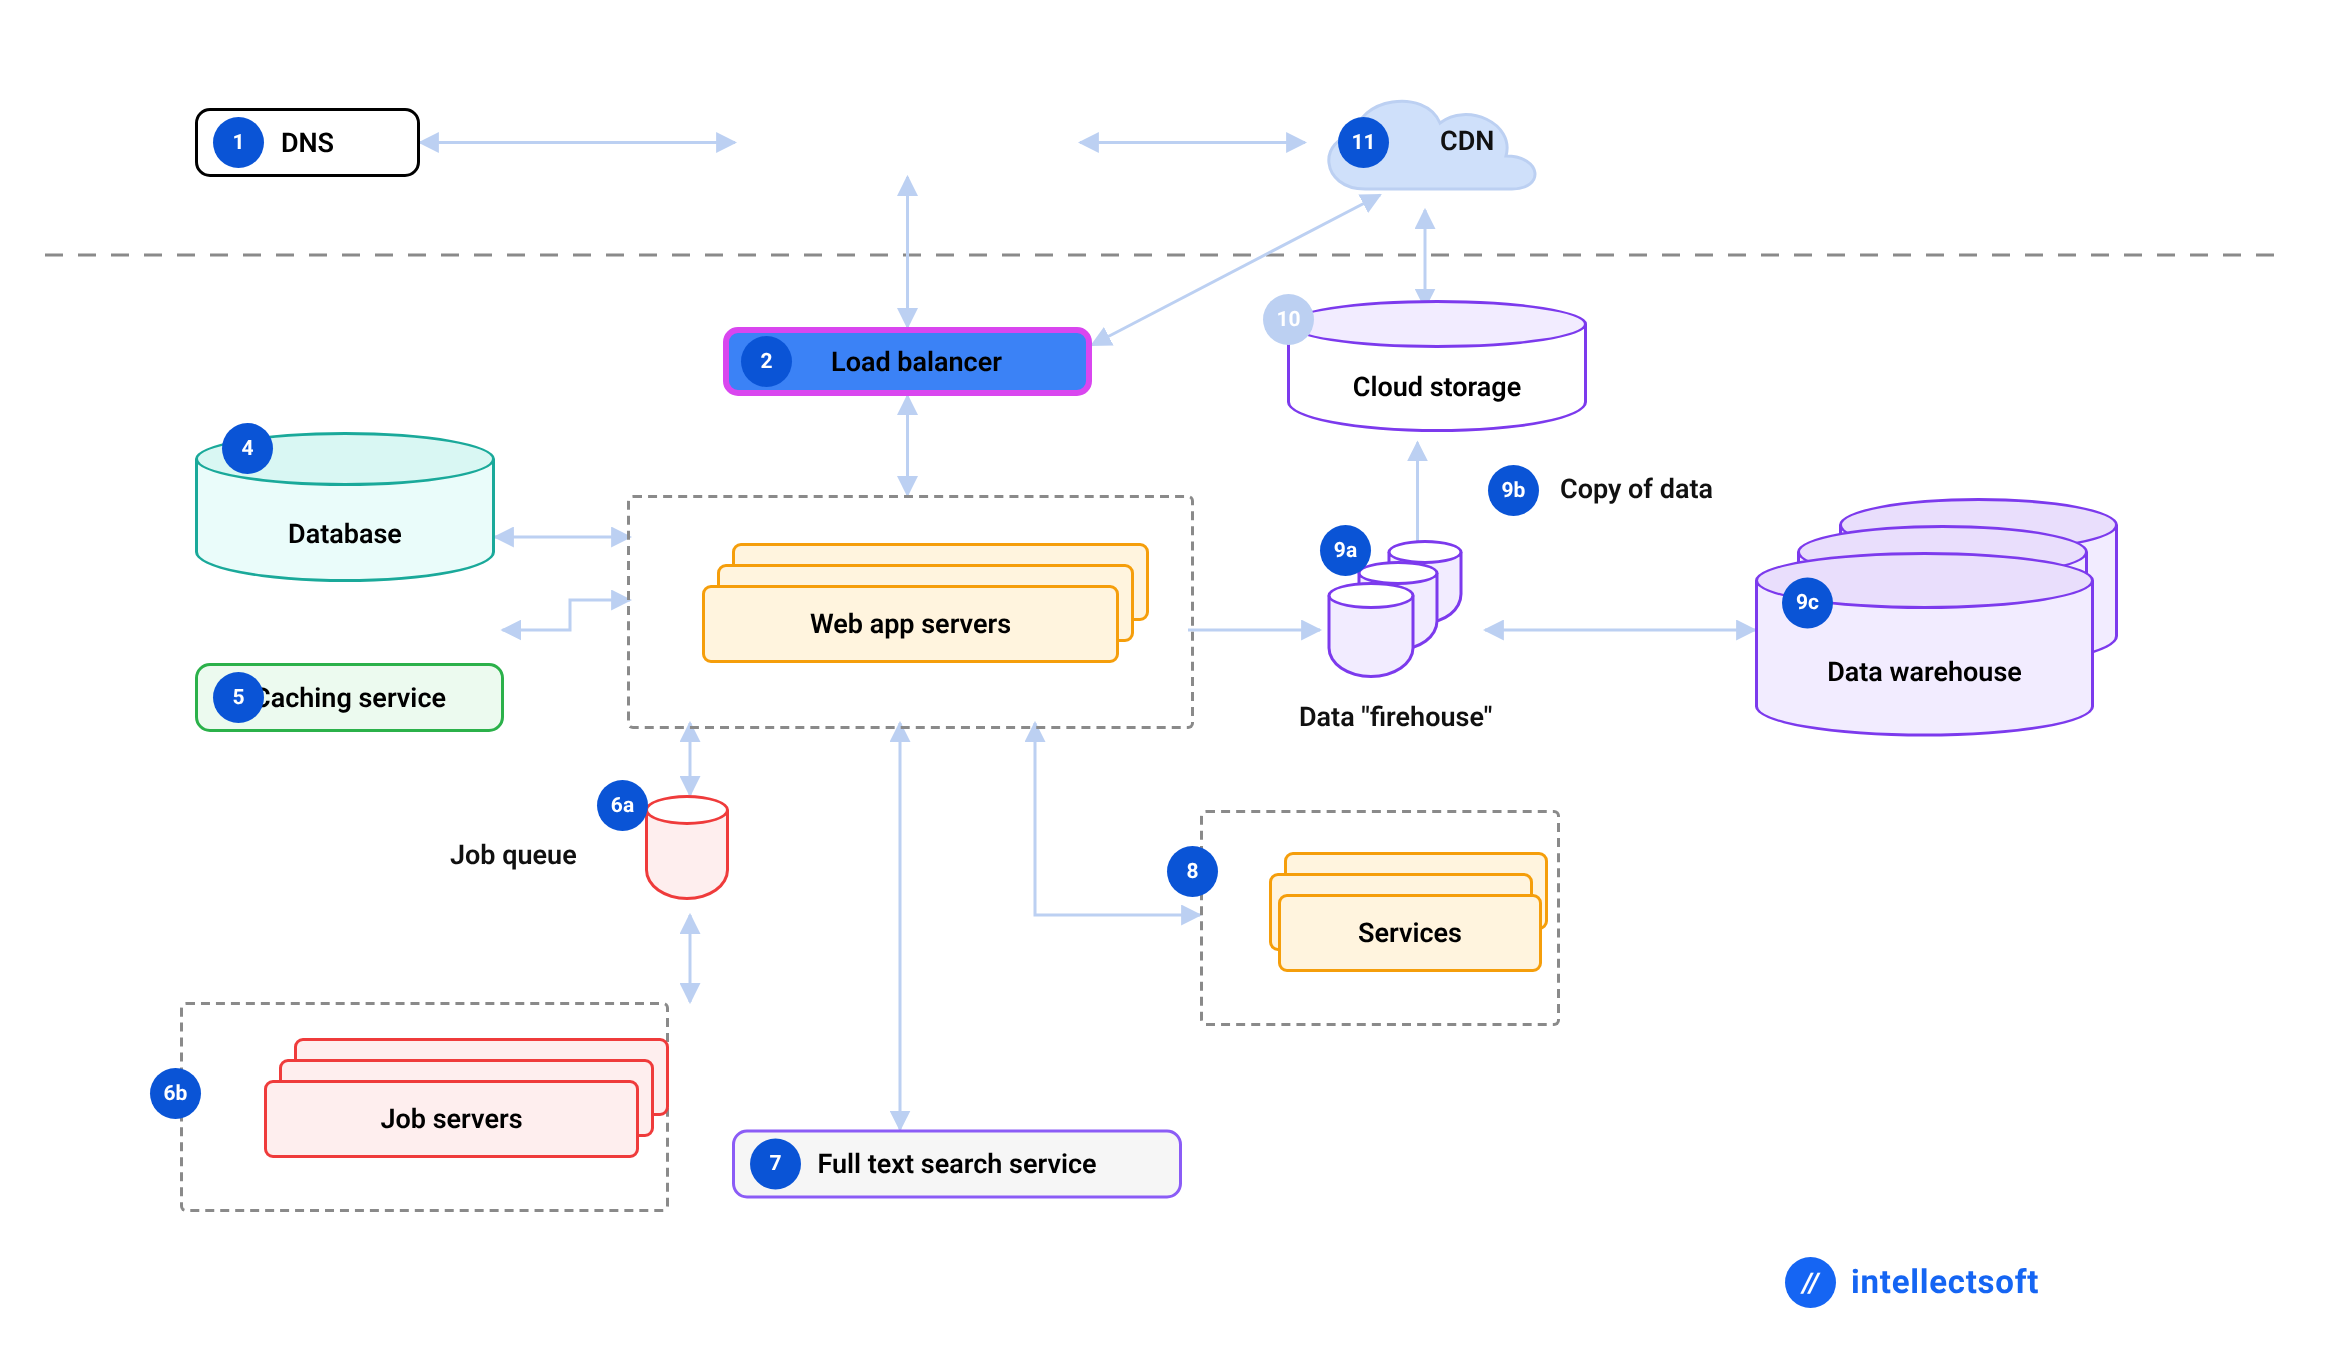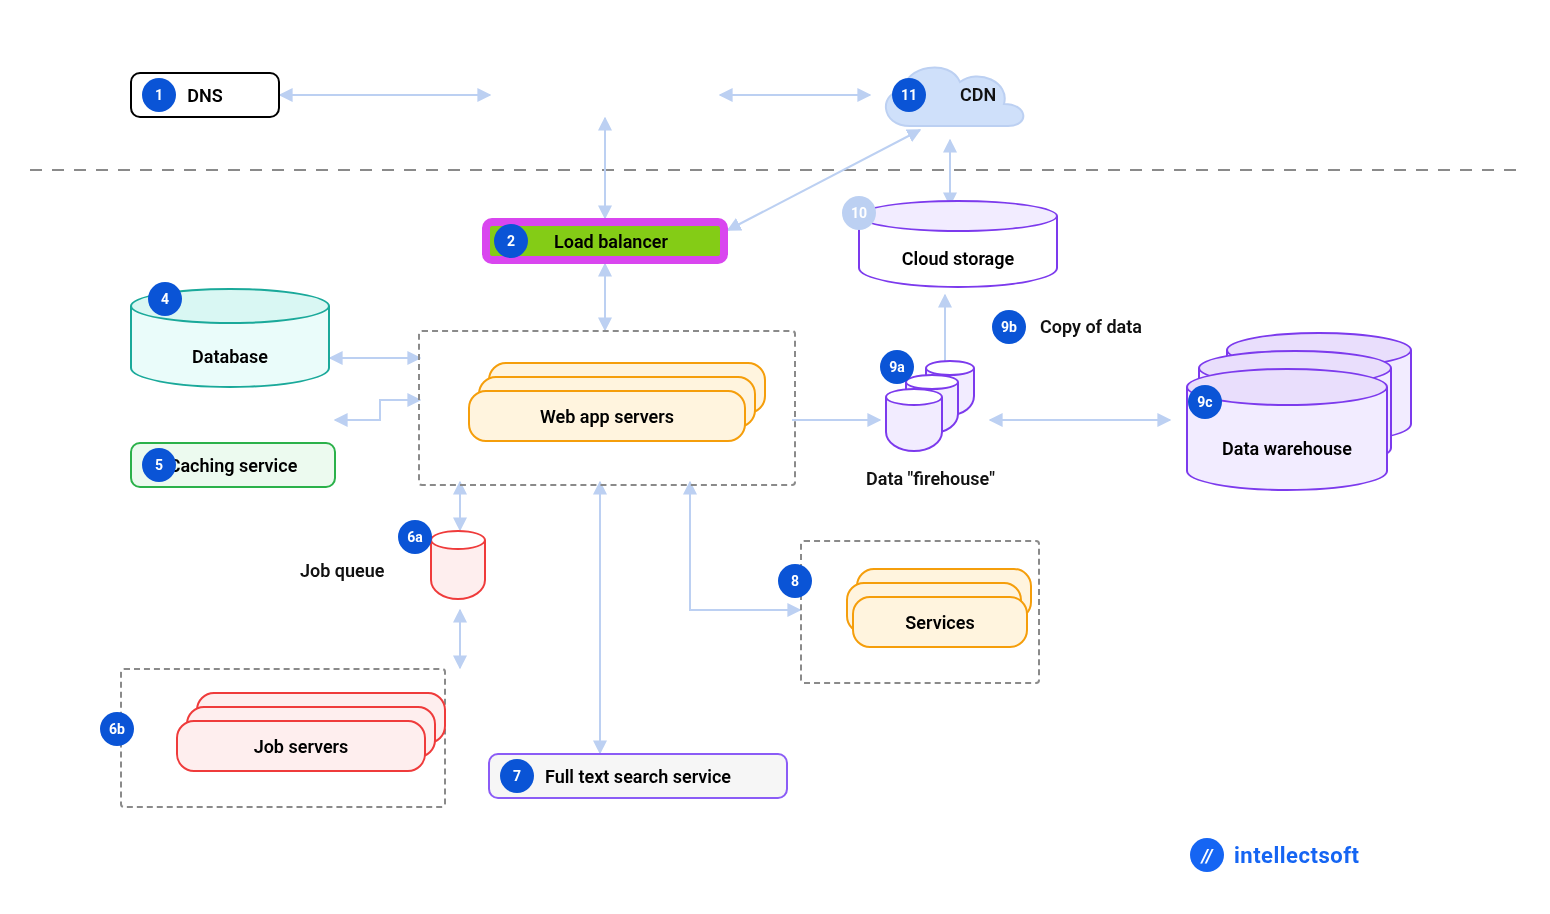--- a/index.html
+++ b/index.html
@@ -1,29 +1,29 @@
 <!DOCTYPE html>
 <html><head>
 <meta charset="utf-8">
 <style>
   html, body { margin:0; padding:0; background:#fff; }
   body { font-family: -apple-system, BlinkMacSystemFont, "Segoe UI", Roboto, Helvetica, Arial, sans-serif; }
   .canvas { position:relative; width:1550px; height:914px; }
   .node { position:absolute; display:flex; align-items:center; justify-content:center; font-weight:600; font-size:18px; border-radius:10px; box-sizing:border-box; }
   .black-box { border:2px solid #000; background:#fff; }
-  .blue-box { border:8px solid #d946ef; background:#84cc16;padding-left:12px; }
+  .blue-box { border:4px solid #d946ef; background:#3b82f6;padding-left:12px; }
   .green-box { border:2px solid #2bb14a; background:#ecfaef; }
   .grey-box { border:2px solid #8b5cf6; background:#f6f6f6; }
   .dashed-group { position:absolute; border:2px dashed #8a8a8a; border-radius:4px; }
   .badge { position:absolute; width:34px; height:34px; border-radius:50%; background:#0a54d6; color:#fff; display:flex; align-items:center; justify-content:center; font-size:14px; font-weight:700; z-index:5; }
   .badge.light { background:#bcd0f2; color:#fff; }
   .label { position:absolute; font-size:18px; font-weight:600; color:#111; z-index:4; }
   
   .stack { position:absolute; }
-  .stack .card { position:absolute; width:100%; height:52px; border-radius:18px; box-sizing:border-box;text-align:right; }
+  .stack .card { position:absolute; width:100%; height:52px; border-radius:6px; box-sizing:border-box;text-align:right; }
   .stack .card.front { display:flex; align-items:center; justify-content:center; font-weight:600; font-size:18px; }
   .stack.orange .card { border:2px solid #f59e0b; background:#fff4de; }
   .stack.red .card { border:2px solid #ef3b3b; background:#feeeee;margin-left:16px; }
   
   .cyl { position:absolute; }
   .cyl .top { position:absolute; left:0; top:0; width:100%; border-radius:50%; box-sizing:border-box; }
   .cyl .body { position:absolute; left:0; width:100%; box-sizing:border-box; border-left-width:2px; border-right-width:2px; border-bottom-width:2px; border-top:none; border-style:solid; border-bottom-left-radius:50% 20px; border-bottom-right-radius:50% 20px; }
   .cyl .lbl { position:absolute; left:0; width:100%; text-align:center; font-weight:600; font-size:18px; }
   .cyl-stack { position:absolute; }
   .footer-logo { position:absolute; display:flex; align-items:center; gap:10px; color:#1565f3; font-size:22px; }
@@ -198,21 +198,21 @@
 
   <div class="cyl-stack" style="left:1170px; top:332px; width:250px; height:160px;">
     <div class="cyl" style="left:56px; top:0; width:186px; height:120px;">
       <div class="body" style="top:18px; height:94px; border-color:#7c3aed; background:#f2ecff;"></div>
       <div class="top" style="height:36px; border:2px solid #7c3aed; background:#e9defc;"></div>
     </div>
     <div class="cyl" style="left:28px; top:18px; width:194px; height:126px;">
       <div class="body" style="top:18px; height:100px; border-color:#7c3aed; background:#f2ecff;"></div>
       <div class="top" style="height:36px; border:2px solid #7c3aed; background:#e9defc;"></div>
     </div>
-    <div class="cyl" style="left:16px; top:36px; width:202px; height:132px;">
+    <div class="cyl" style="left:0; top:36px; width:226px; height:132px;">
       <div class="body" style="top:19px; height:104px; border-color:#7c3aed; background:#f2ecff;"></div>
       <div class="top" style="height:38px; border:2px solid #7c3aed; background:#e9defc;"></div>
       <div class="lbl" style="top:70px;">Data warehouse</div>
     </div>
   </div>
   <div class="badge" style="left:1188px; top:385px;">
       <span>9c</span>
     </div>
 
   <div class="footer-logo" style="left:1190px; top:838px;">

